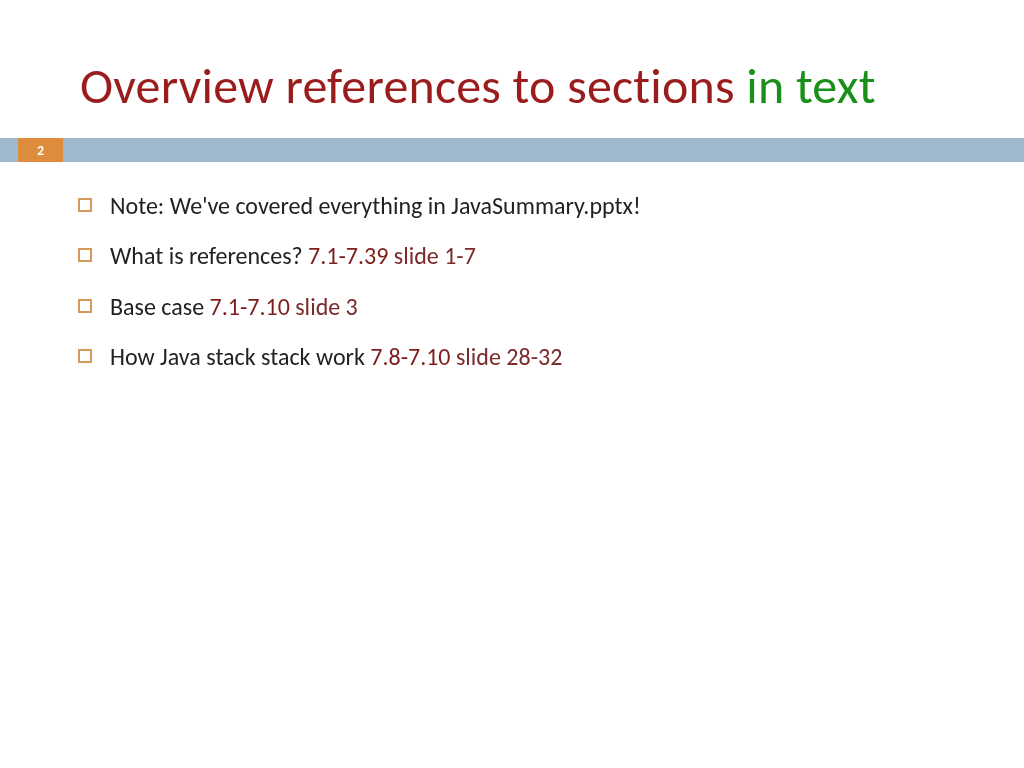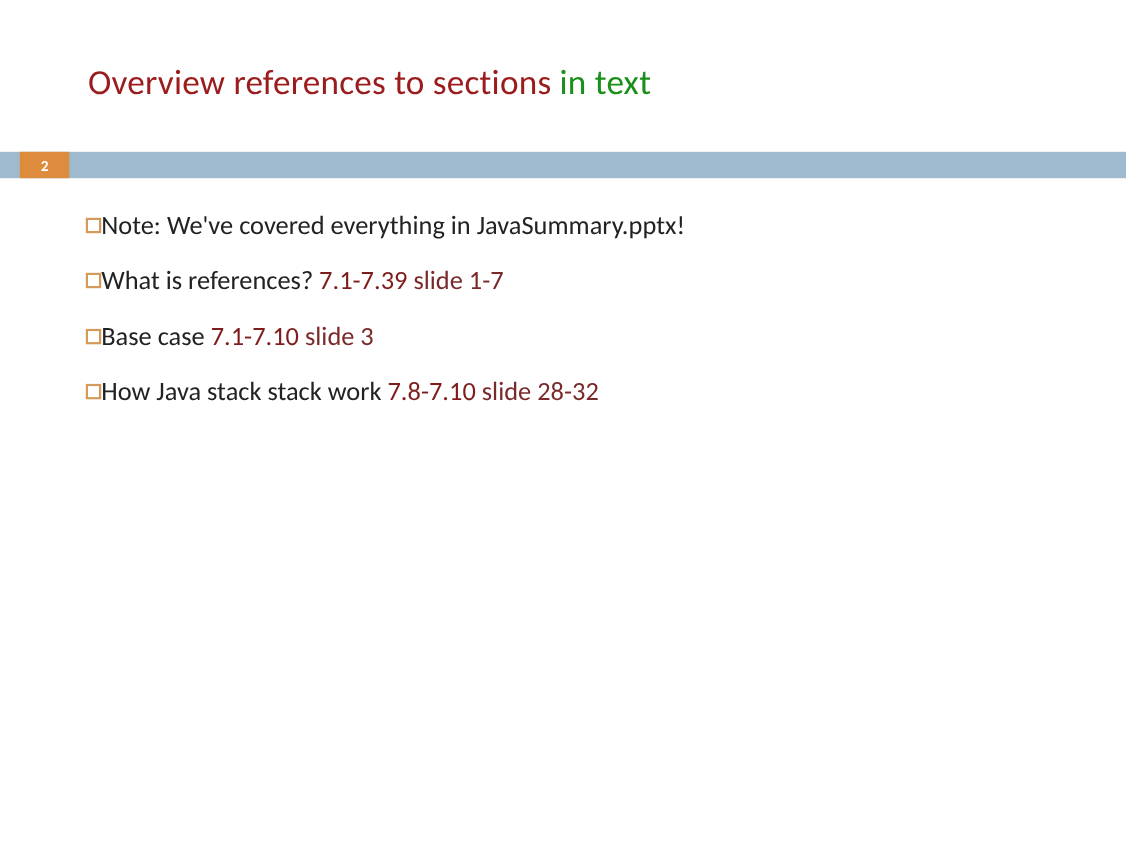--- a/index.html
+++ b/index.html
@@ -12,21 +12,21 @@
   }
   .slide {
     position: relative;
     width: 1024px;
     height: 768px;
   }
   .title {
     position: absolute;
     left: 80px;
     top: 55px;
-    font-size: 32px;
+    font-size: 50px;
     font-weight: 400;
     letter-spacing: 0.2px;
   }
   .title .t-red  { color: #9b1c1c; }
   .title .t-green{ color: #1a8f1a; }
   .banner {
     position: absolute;
     left: 0;
     top: 138px;
     width: 1024px;
@@ -49,20 +49,21 @@
   }
   .content {
     position: absolute;
     left: 78px;
     top: 190px;
     width: 880px;
   }
   .item {
     display: flex;
     align-items: flex-start;
+    gap: 18px;
     margin-bottom: 18px;
     font-size: 24px;
     line-height: 1.35;
     color: #222222;
   }
   .bullet {
     flex: 0 0 auto;
     width: 14px;
     height: 14px;
     border: 2px solid #d59a5a;

